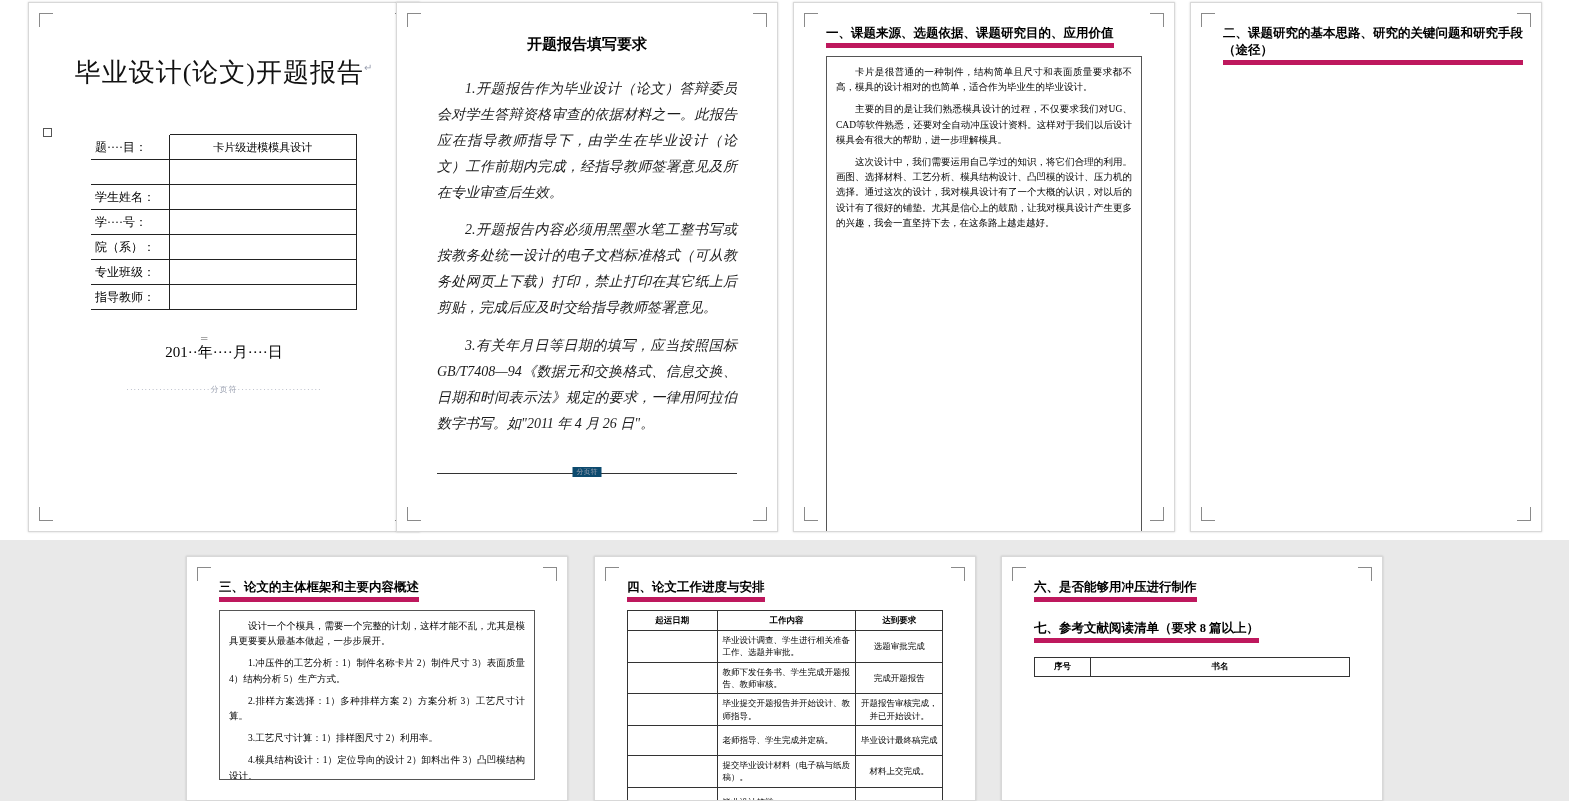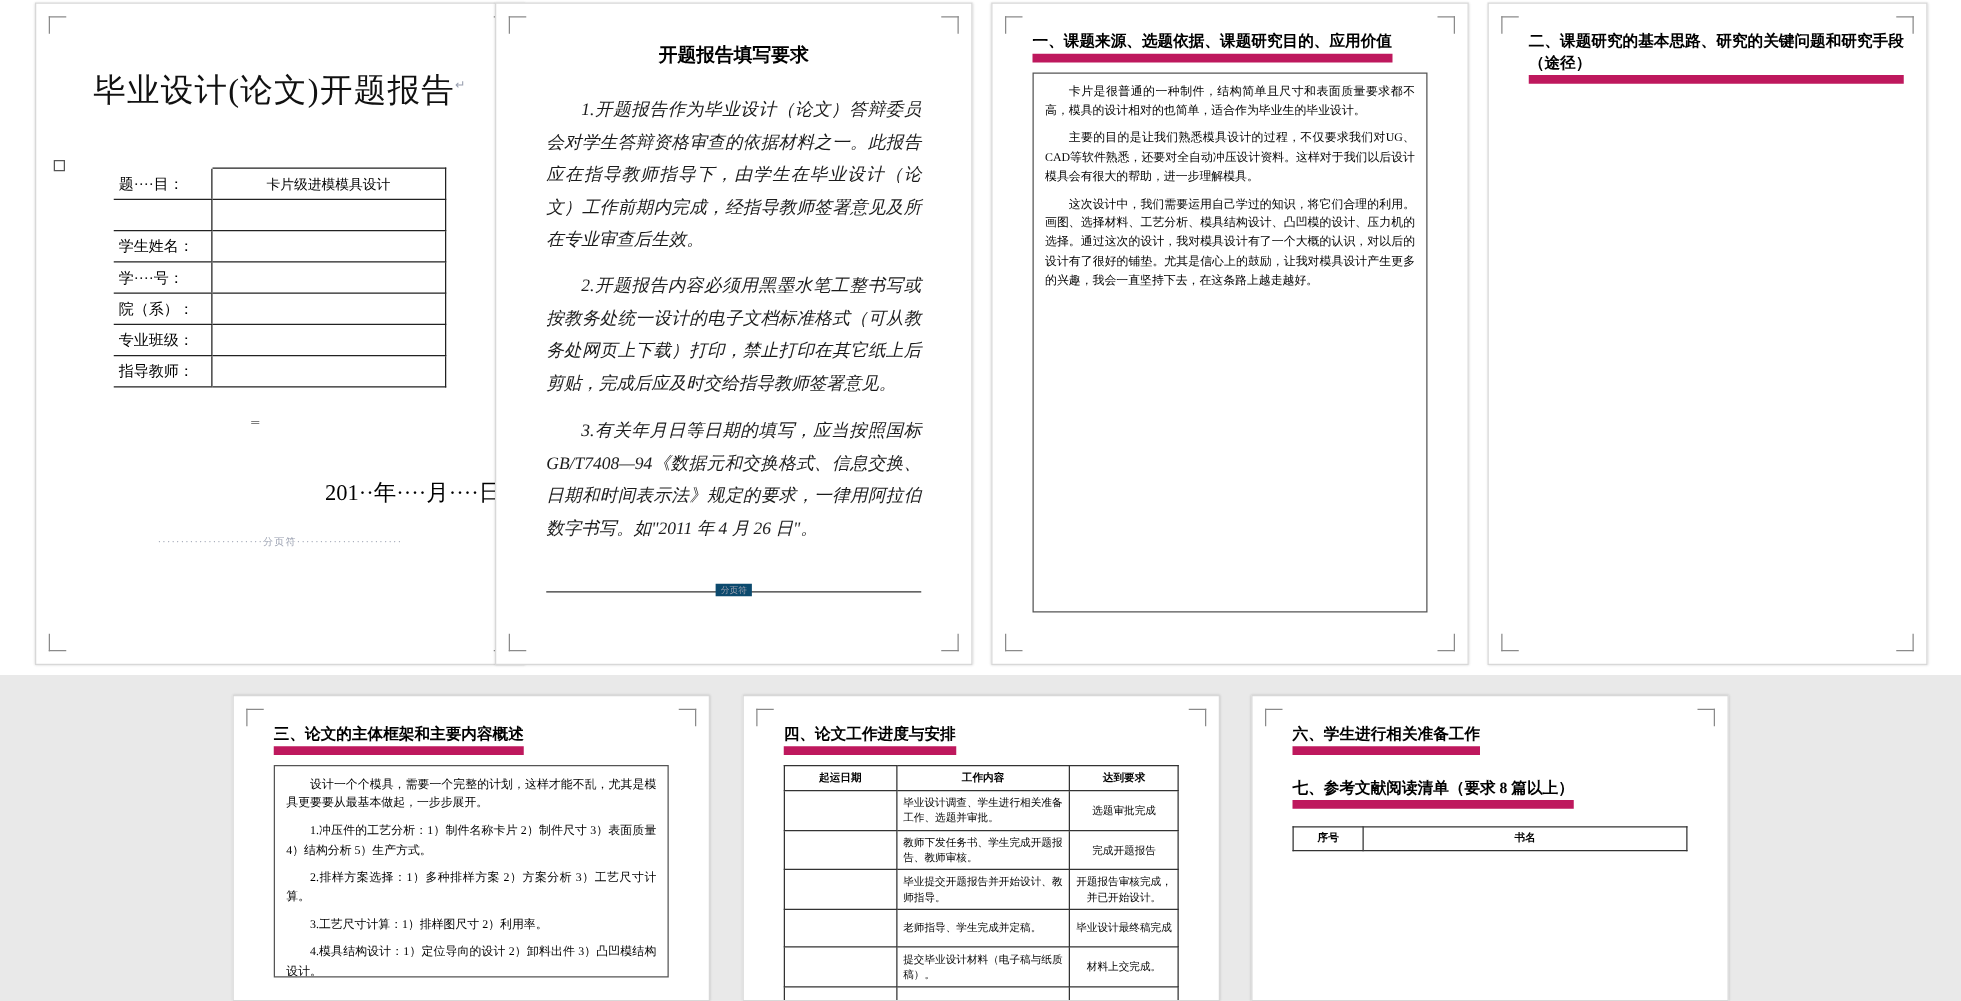--- a/index.html
+++ b/index.html
@@ -84,23 +84,23 @@
     white-space: nowrap;
     font-size: 12px;
   }
   .p1-form td.val {
     border: 1px solid #222;
     text-align: center;
     font-size: 11px;
   }
   .p1-form tr.first td.lbl { border-top: 1px solid transparent; }
   .p1-date {
-    margin-top: 72px;
-    text-align: right;
-    font-size: 18px;
+    margin-top: 33px;
+    text-align: center;
+    font-size: 15px;
   }
   .p1-dots {
     margin-top: 22px;
     text-align: center;
     font-size: 8px;
     color: #9aa0b0;
     letter-spacing: 1px;
   }
   .handle {
     position: absolute;
@@ -150,29 +150,29 @@
     background: #0c4a6e;
     padding: 0 4px;
     font-size: 7px;
     color: #9aa0b0;
   }
 
   .sec-heading {
     margin: 12px 0 8px 14px;
     font-size: 12.5px;
     font-weight: bold;
-    border-bottom: 7px solid #be185d;
+    border-bottom: 5px solid #be185d;
     display: inline-block;
     padding-bottom: 1px;
   }
   .content-box {
     margin: 0 14px;
     border: 1px solid #555;
     padding: 8px 9px;
-    height: 432px;
+    height: 500px;
     overflow: hidden;
   }
   .content-box.short { height: 146px; }
   .content-box p {
     margin: 0 0 7px 0;
     font-size: 9.5px;
     line-height: 1.6;
     text-indent: 2em;
     text-align: justify;
   }
@@ -393,21 +393,21 @@
         </tr>
       </tbody>
         </table>
     </div>
   </div>
 
   <div class="page" id="page7">
     <div class="cm tl"></div>
     <div class="cm tr"></div>
     <div class="page-inner">
-      <div class="sec-heading">六、学生进行相关准备工作</div>
+      <div class="sec-heading">六、是否能够用冲压进行制作</div>
       <div class="sec-heading" style="margin-top:10px;">七、参考文献阅读清单（要求 8 篇以上）</div>
       <table class="ref-table">
         <tbody>
             <tr>
           <th style="width:56px;">序号</th>
           <th>书名</th>
         </tr>
 
       </tbody>
         </table>

